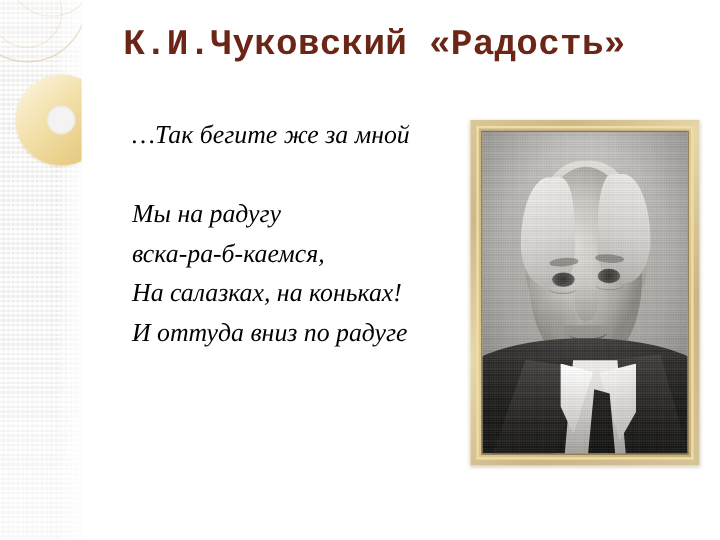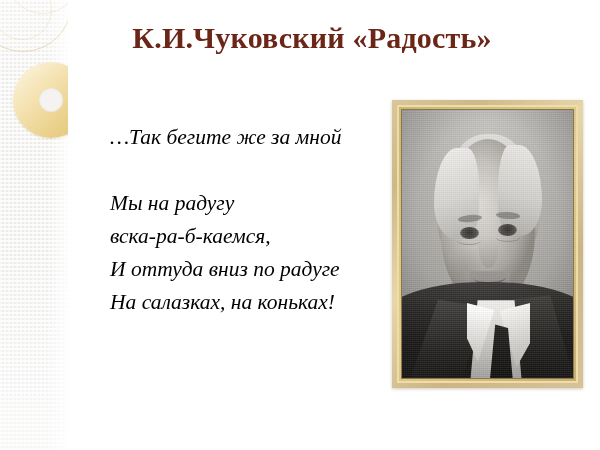--- a/index.html
+++ b/index.html
@@ -94,34 +94,34 @@
     left: 82px;
     top: 20px;
     width: 460px;
     text-align: center;
     color: #6b2617;
     font-size: 30px;
     font-weight: bold;
     letter-spacing: 0.2px;
     line-height: 36px;
     white-space: nowrap;
+    font-family: Liberation Mono, monospace;
   }
 
   
   .poem {
     position: absolute;
     left: 110px;
     top: 96px;
     width: 330px;
     font-style: italic;
     font-size: 21.5px;
     line-height: 33px;
     color: #000000;
     white-space: nowrap;
-    margin-top: 25px;
   }
   .poem .stanza { margin: 0; padding: 0; }
   .poem .gap { height: 33px; }
   .poem .line { display: block; }
 
   
   .frame {
     position: absolute;
     left: 392px;
     top: 100px;
@@ -414,22 +414,22 @@
   <div class="title">К.И.Чуковский «Радость»</div>
 
   <div class="poem">
     <div class="stanza">
       <span class="line">…Так бегите же за мной</span>
     </div>
     <div class="gap"></div>
     <div class="stanza">
       <span class="line">Мы на радугу</span>
       <span class="line">вска-ра-б-каемся,</span>
+      <span class="line">На салазках, на коньках!</span>
       <span class="line">И оттуда вниз по радуге</span>
-      <span class="line">На салазках, на коньках!</span>
     </div>
   </div>
 
   <div class="frame">
     <div class="frame-gold">
       <div class="frame-inner">
         <div class="photo" title="Чёрно-белый портрет пожилого мужчины в костюме">
           <div class="ph-hair-top"></div>
           <div class="ph-head"></div>
           <div class="ph-ear-l"></div>

